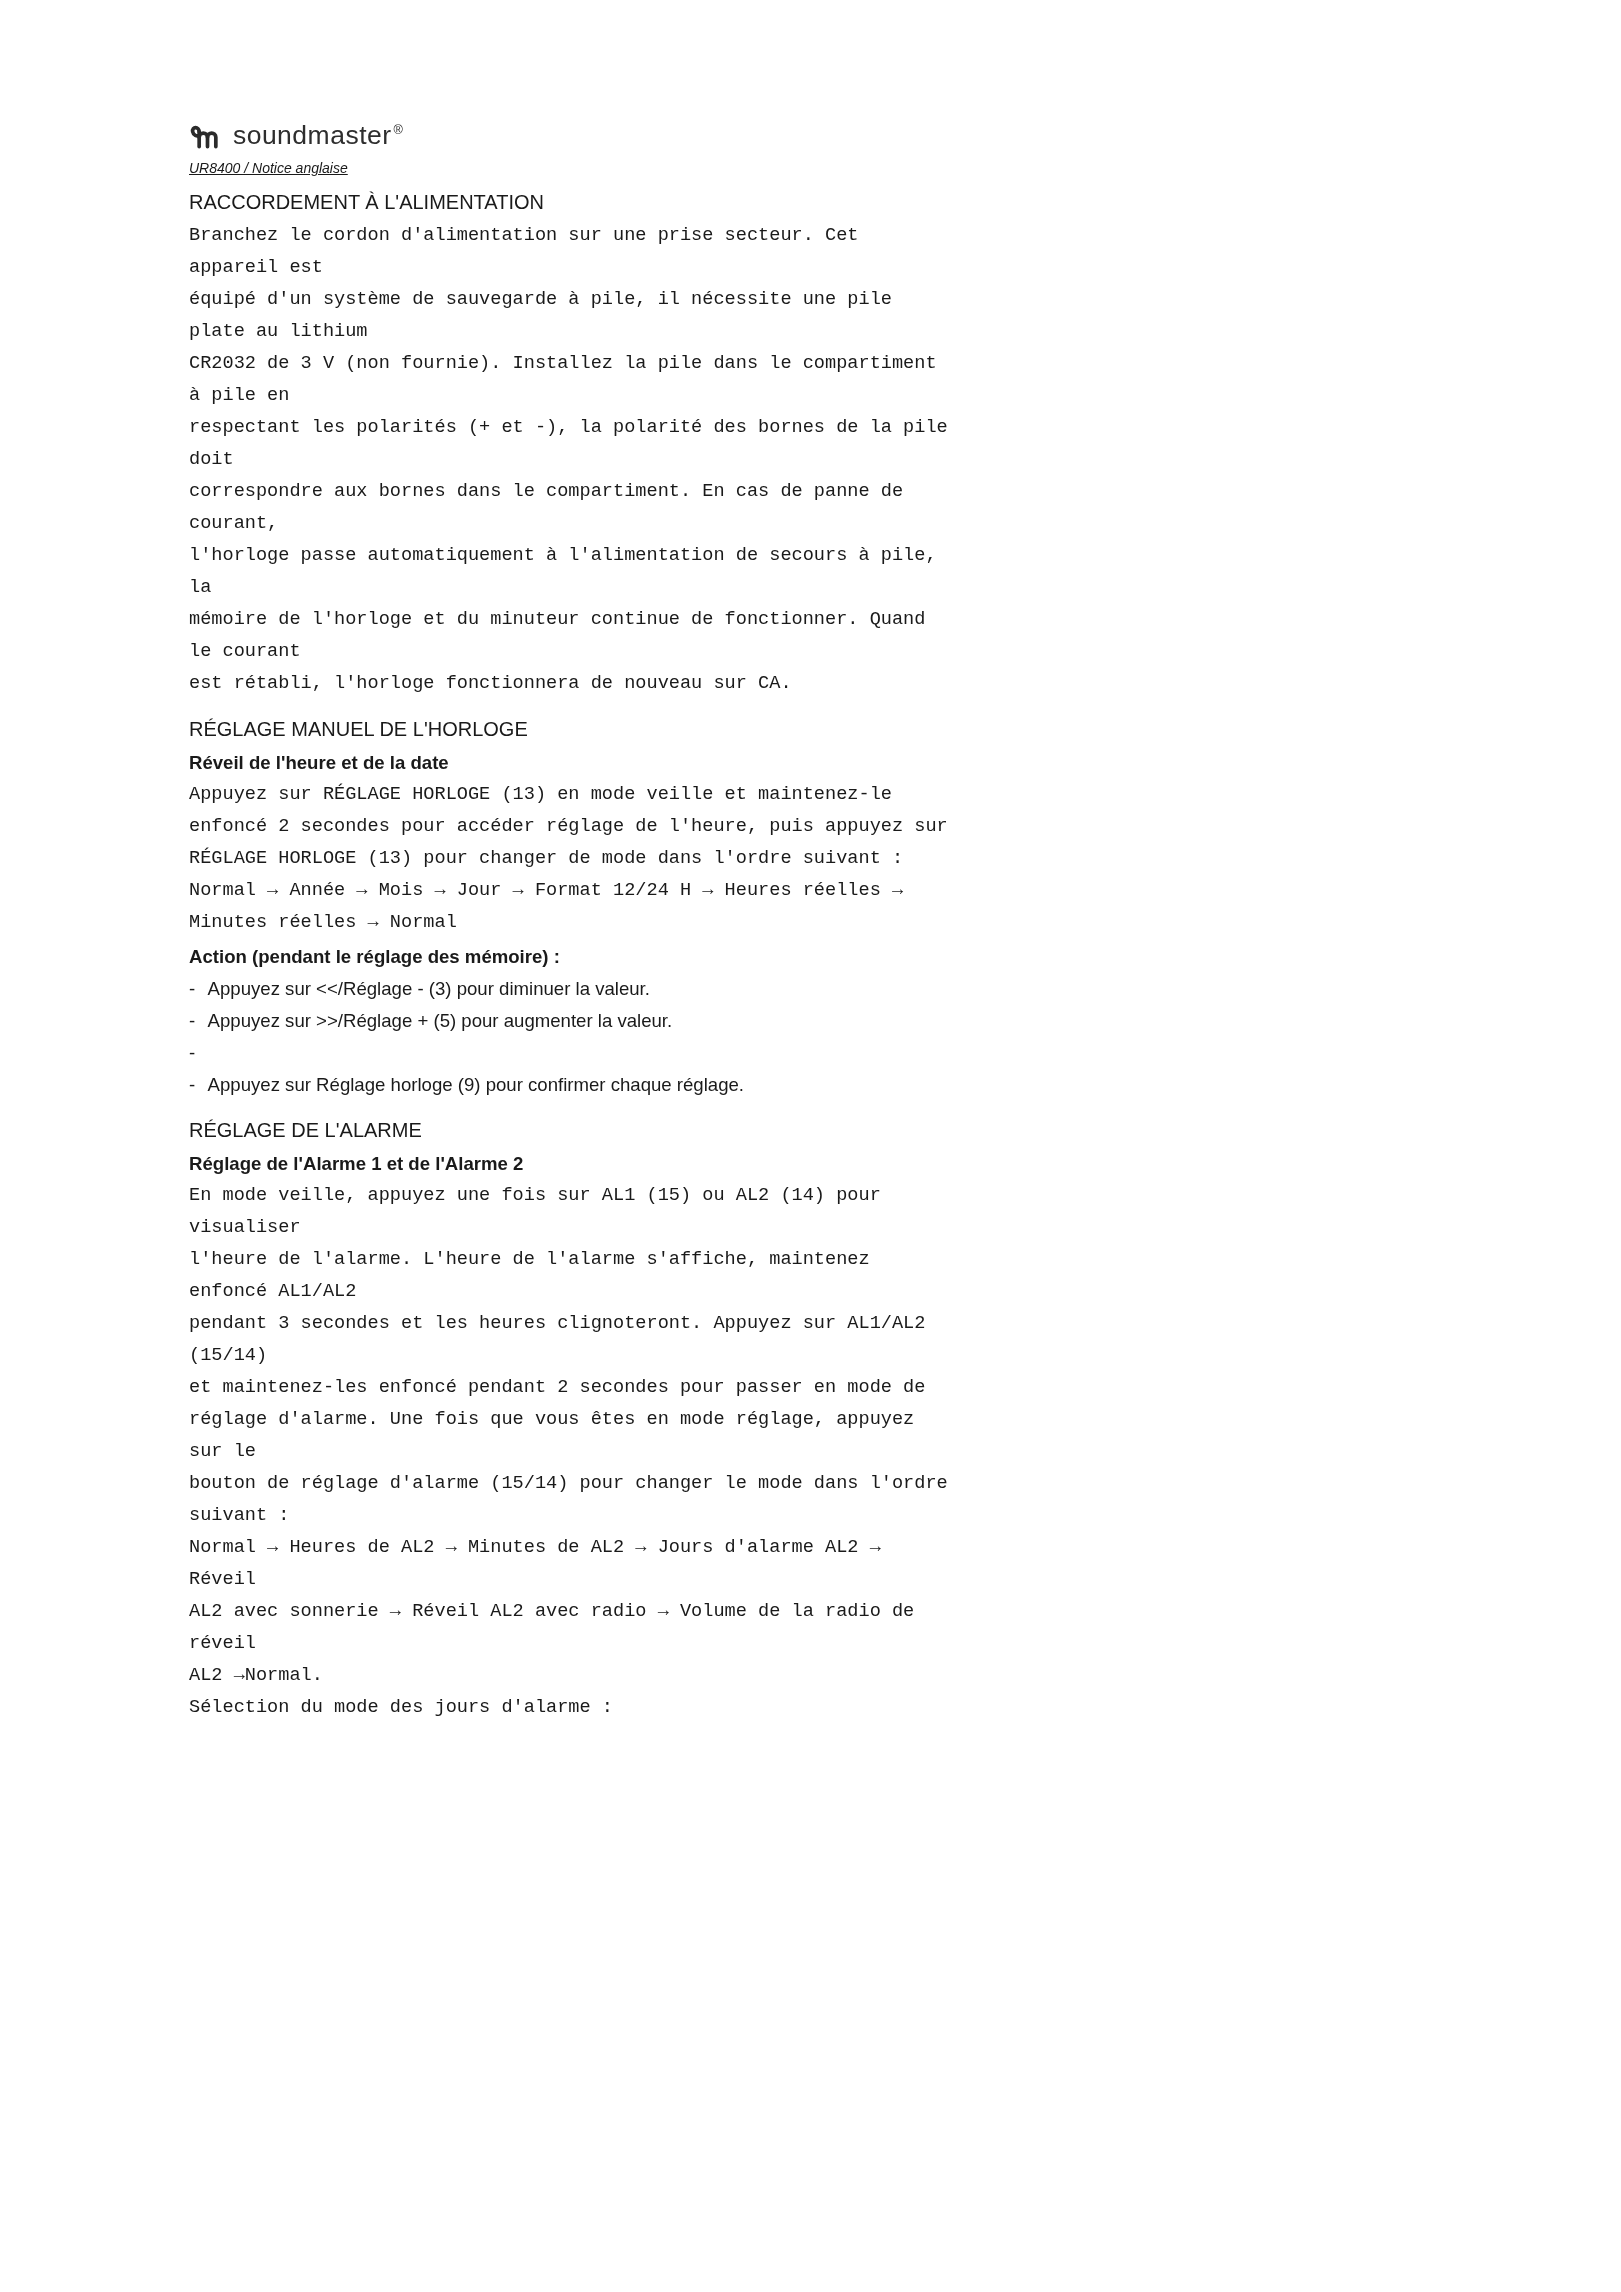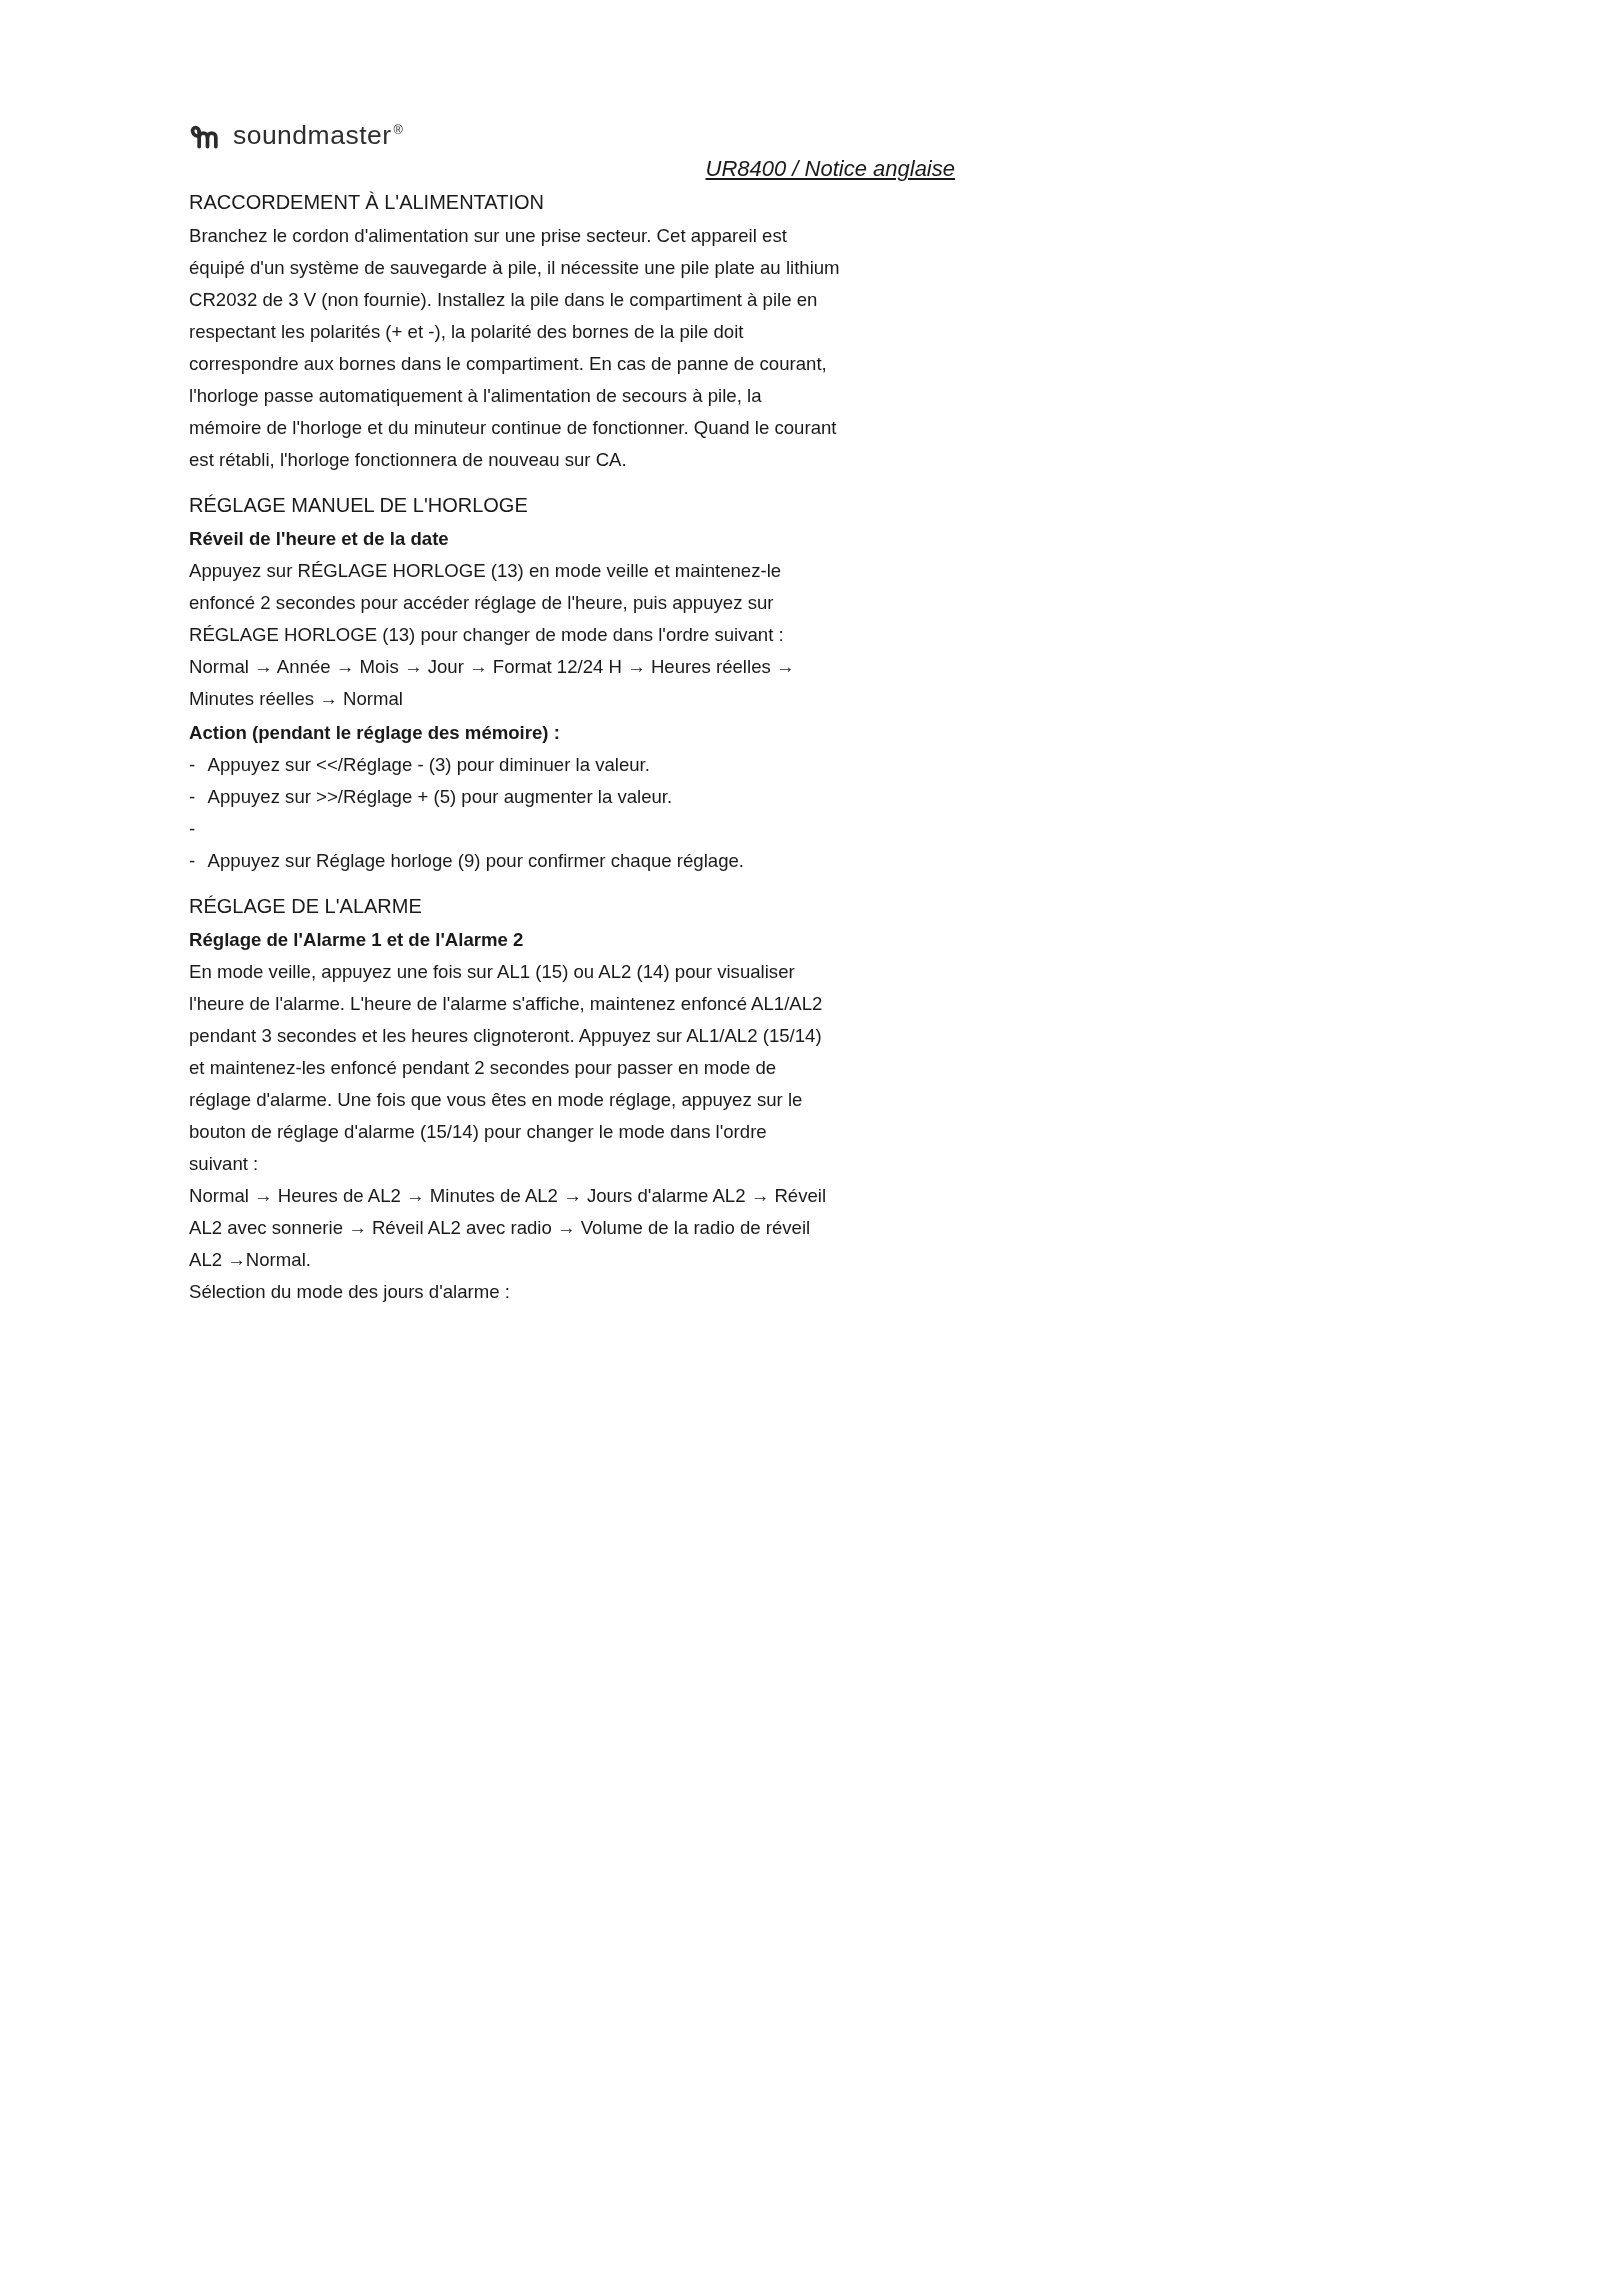--- a/index.html
+++ b/index.html
@@ -36,24 +36,24 @@
     font-size: 26.5px;
     color: #2e2e2e;
     letter-spacing: 0.5px;
   }
   .brand sup {
     font-size: 12.7px;
     vertical-align: super;
     margin-left: 2px;
   }
   .doc-ref {
-    text-align: right;
+    text-align: left;
     font-style: italic;
     text-decoration: underline;
-    font-size: 22px;
+    font-size: 14px;
     line-height: 23.5px;
     margin-bottom: 5.9px;
   }
   .h-main {
     font-weight: normal;
     font-size: 20px;
     line-height: 32px;
     margin: 0 0 2px 0;
   }
   .h-main.gap-above {
@@ -63,20 +63,21 @@
     font-weight: bold;
     font-size: 18.6px;
     line-height: 32px;
     margin: 0;
   }
   .body-text {
     font-size: 18.6px;
     line-height: 32px;
     white-space: pre-line;
     margin: 0;
+    font-family: Liberation Mono, monospace;
   }
   .action-heading {
     font-weight: bold;
     font-size: 18.6px;
     line-height: 32px;
     margin: 2px 0 0 0;
   }
   ul.bullets {
     list-style: none;
     margin: 0;

